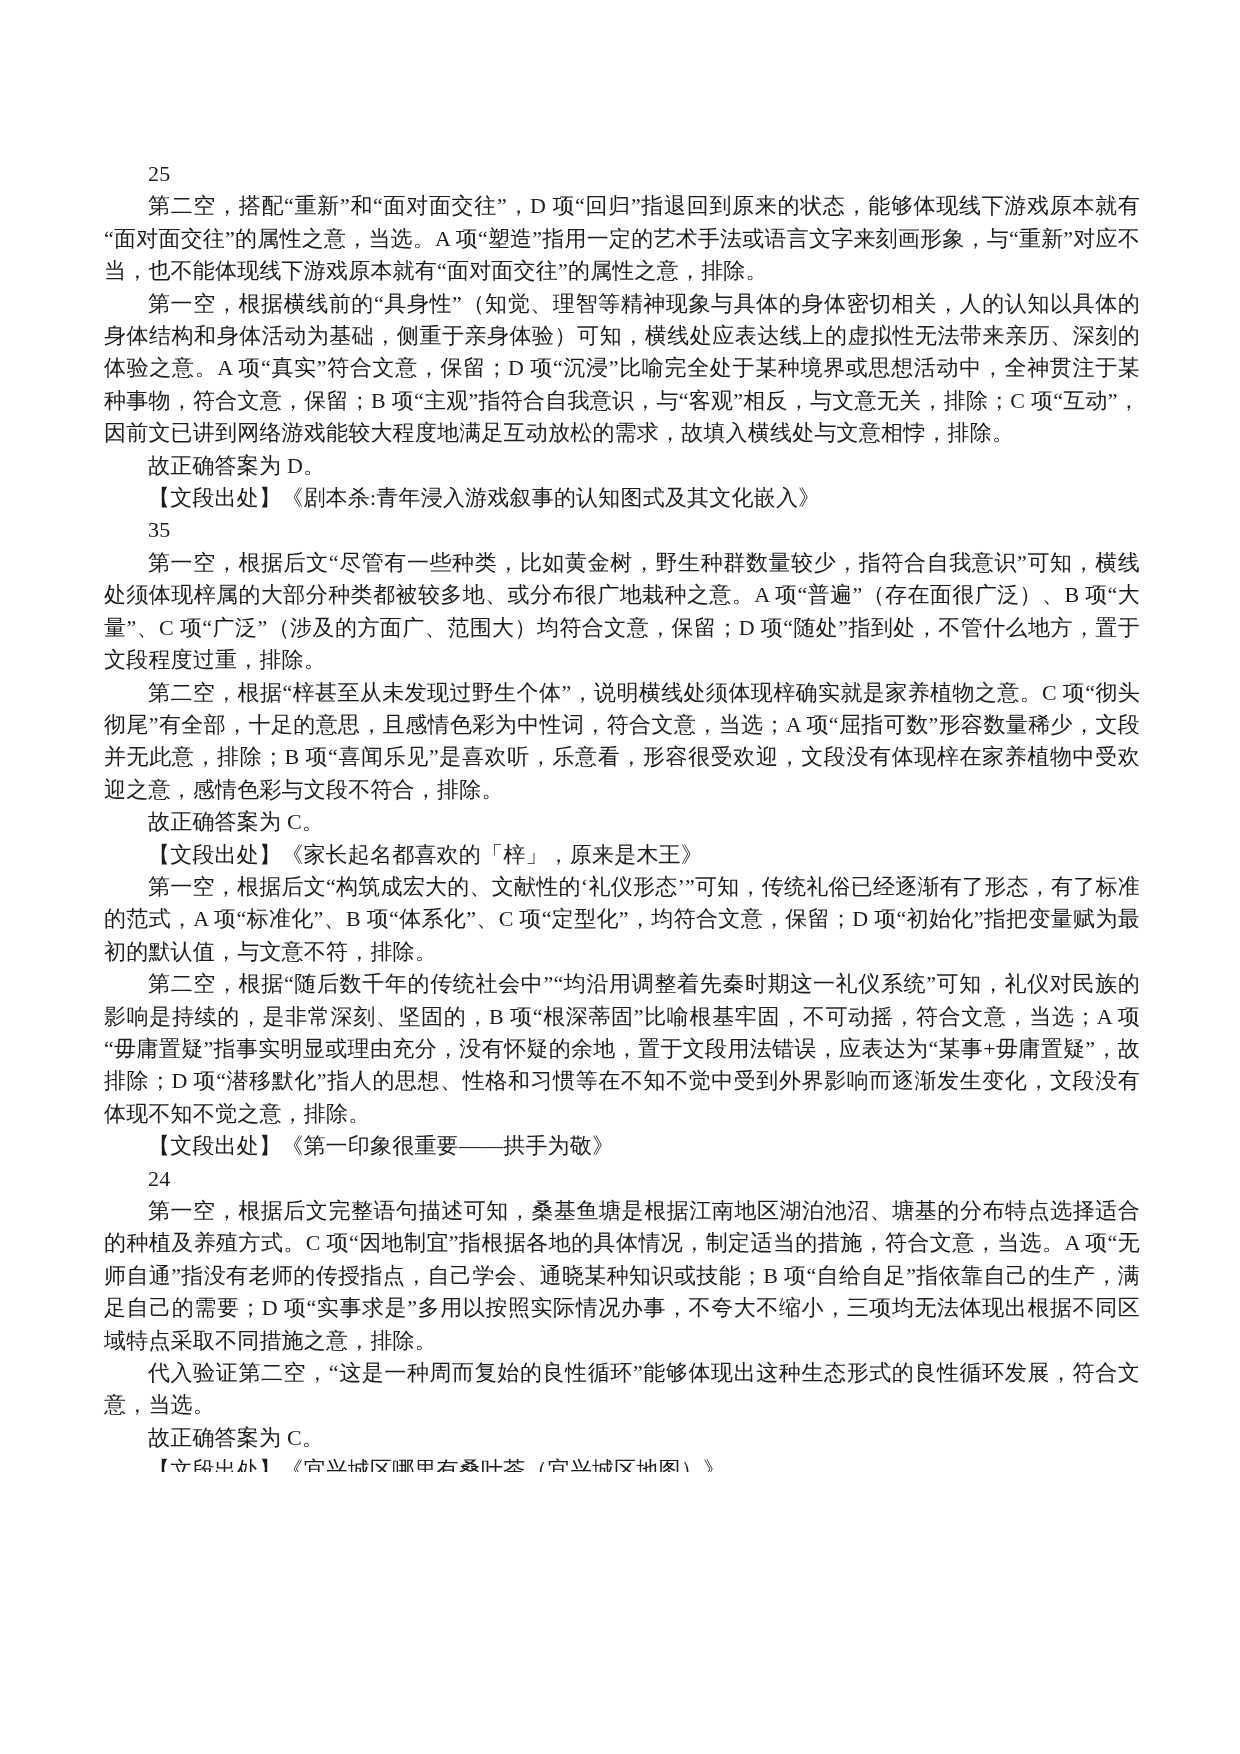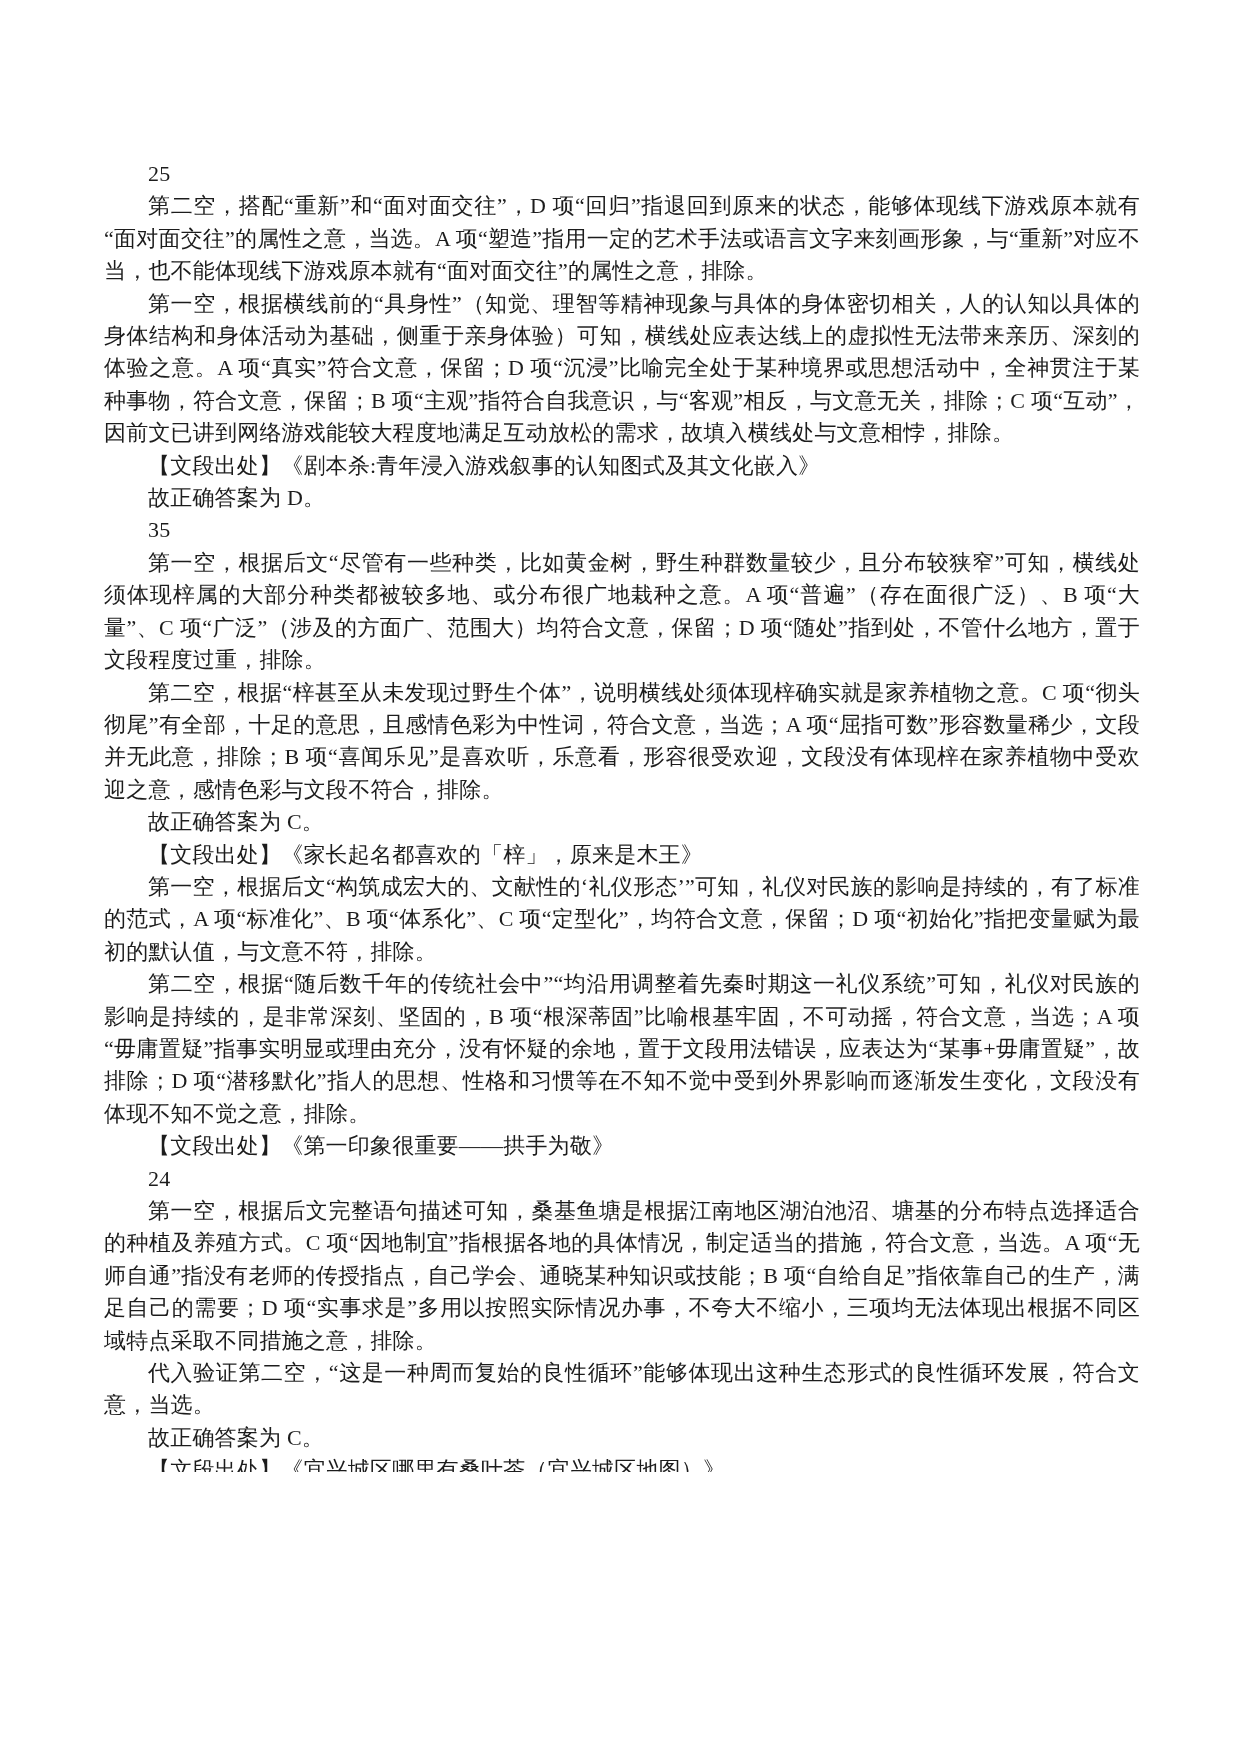--- a/index.html
+++ b/index.html
@@ -50,34 +50,34 @@
 </head>
 <body>
 
 <div class="page">
   <main class="content">
 
     <section>
       <p class="q-num">25</p>
       <p>第二空，搭配“重新”和“面对面交往”，D 项“回归”指退回到原来的状态，能够体现线下游戏原本就有“面对面交往”的属性之意，当选。A 项“塑造”指用一定的艺术手法或语言文字来刻画形象，与“重新”对应不当，也不能体现线下游戏原本就有“面对面交往”的属性之意，排除。</p>
       <p>第一空，根据横线前的“具身性”（知觉、理智等精神现象与具体的身体密切相关，人的认知以具体的身体结构和身体活动为基础，侧重于亲身体验）可知，横线处应表达线上的虚拟性无法带来亲历、深刻的体验之意。A 项“真实”符合文意，保留；D 项“沉浸”比喻完全处于某种境界或思想活动中，全神贯注于某种事物，符合文意，保留；B 项“主观”指符合自我意识，与“客观”相反，与文意无关，排除；C 项“互动”，因前文已讲到网络游戏能较大程度地满足互动放松的需求，故填入横线处与文意相悖，排除。</p>
+      <p>故正确答案为 D。</p>
       <p>【文段出处】《剧本杀:青年浸入游戏叙事的认知图式及其文化嵌入》</p>
-      <p>故正确答案为 D。</p>
     </section>
 
     <section>
       <p class="q-num">35</p>
-      <p>第一空，根据后文“尽管有一些种类，比如黄金树，野生种群数量较少，且分布较狭窄”可知，横线处须体现梓属的大部分种类都被较多地、或分布很广地栽种之意。A 项“普遍”（存在面很广泛）、B 项“大量”、C 项“广泛”（涉及的方面广、范围大）均符合文意，保留；D 项“随处”指到处，不管什么地方，置于文段程度过重，排除。</p>
+      <p>第一空，根据后文“尽管有一些种类，比如黄金树，野生种群数量较少，指符合自我意识”可知，横线处须体现梓属的大部分种类都被较多地、或分布很广地栽种之意。A 项“普遍”（存在面很广泛）、B 项“大量”、C 项“广泛”（涉及的方面广、范围大）均符合文意，保留；D 项“随处”指到处，不管什么地方，置于文段程度过重，排除。</p>
       <p>第二空，根据“梓甚至从未发现过野生个体”，说明横线处须体现梓确实就是家养植物之意。C 项“彻头彻尾”有全部，十足的意思，且感情色彩为中性词，符合文意，当选；A 项“屈指可数”形容数量稀少，文段并无此意，排除；B 项“喜闻乐见”是喜欢听，乐意看，形容很受欢迎，文段没有体现梓在家养植物中受欢迎之意，感情色彩与文段不符合，排除。</p>
       <p>故正确答案为 C。</p>
       <p>【文段出处】《家长起名都喜欢的「梓」，原来是木王》</p>
     </section>
 
     <section>
-      <p>第一空，根据后文“构筑成宏大的、文献性的‘礼仪形态’”可知，礼仪对民族的影响是持续的，有了标准的范式，A 项“标准化”、B 项“体系化”、C 项“定型化”，均符合文意，保留；D 项“初始化”指把变量赋为最初的默认值，与文意不符，排除。</p>
+      <p>第一空，根据后文“构筑成宏大的、文献性的‘礼仪形态’”可知，传统礼俗已经逐渐有了形态，有了标准的范式，A 项“标准化”、B 项“体系化”、C 项“定型化”，均符合文意，保留；D 项“初始化”指把变量赋为最初的默认值，与文意不符，排除。</p>
       <p>第二空，根据“随后数千年的传统社会中”“均沿用调整着先秦时期这一礼仪系统”可知，礼仪对民族的影响是持续的，是非常深刻、坚固的，B 项“根深蒂固”比喻根基牢固，不可动摇，符合文意，当选；A 项“毋庸置疑”指事实明显或理由充分，没有怀疑的余地，置于文段用法错误，应表达为“某事+毋庸置疑”，故排除；D 项“潜移默化”指人的思想、性格和习惯等在不知不觉中受到外界影响而逐渐发生变化，文段没有体现不知不觉之意，排除。</p>
       <p>【文段出处】《第一印象很重要——拱手为敬》</p>
     </section>
 
     <section>
       <p class="q-num">24</p>
       <p>第一空，根据后文完整语句描述可知，桑基鱼塘是根据江南地区湖泊池沼、塘基的分布特点选择适合的种植及养殖方式。C 项“因地制宜”指根据各地的具体情况，制定适当的措施，符合文意，当选。A 项“无师自通”指没有老师的传授指点，自己学会、通晓某种知识或技能；B 项“自给自足”指依靠自己的生产，满足自己的需要；D 项“实事求是”多用以按照实际情况办事，不夸大不缩小，三项均无法体现出根据不同区域特点采取不同措施之意，排除。</p>
       <p>代入验证第二空，“这是一种周而复始的良性循环”能够体现出这种生态形式的良性循环发展，符合文意，当选。</p>
       <p>故正确答案为 C。</p>
       <p>【文段出处】《宜兴城区哪里有桑叶茶（宜兴城区地图）》</p>

